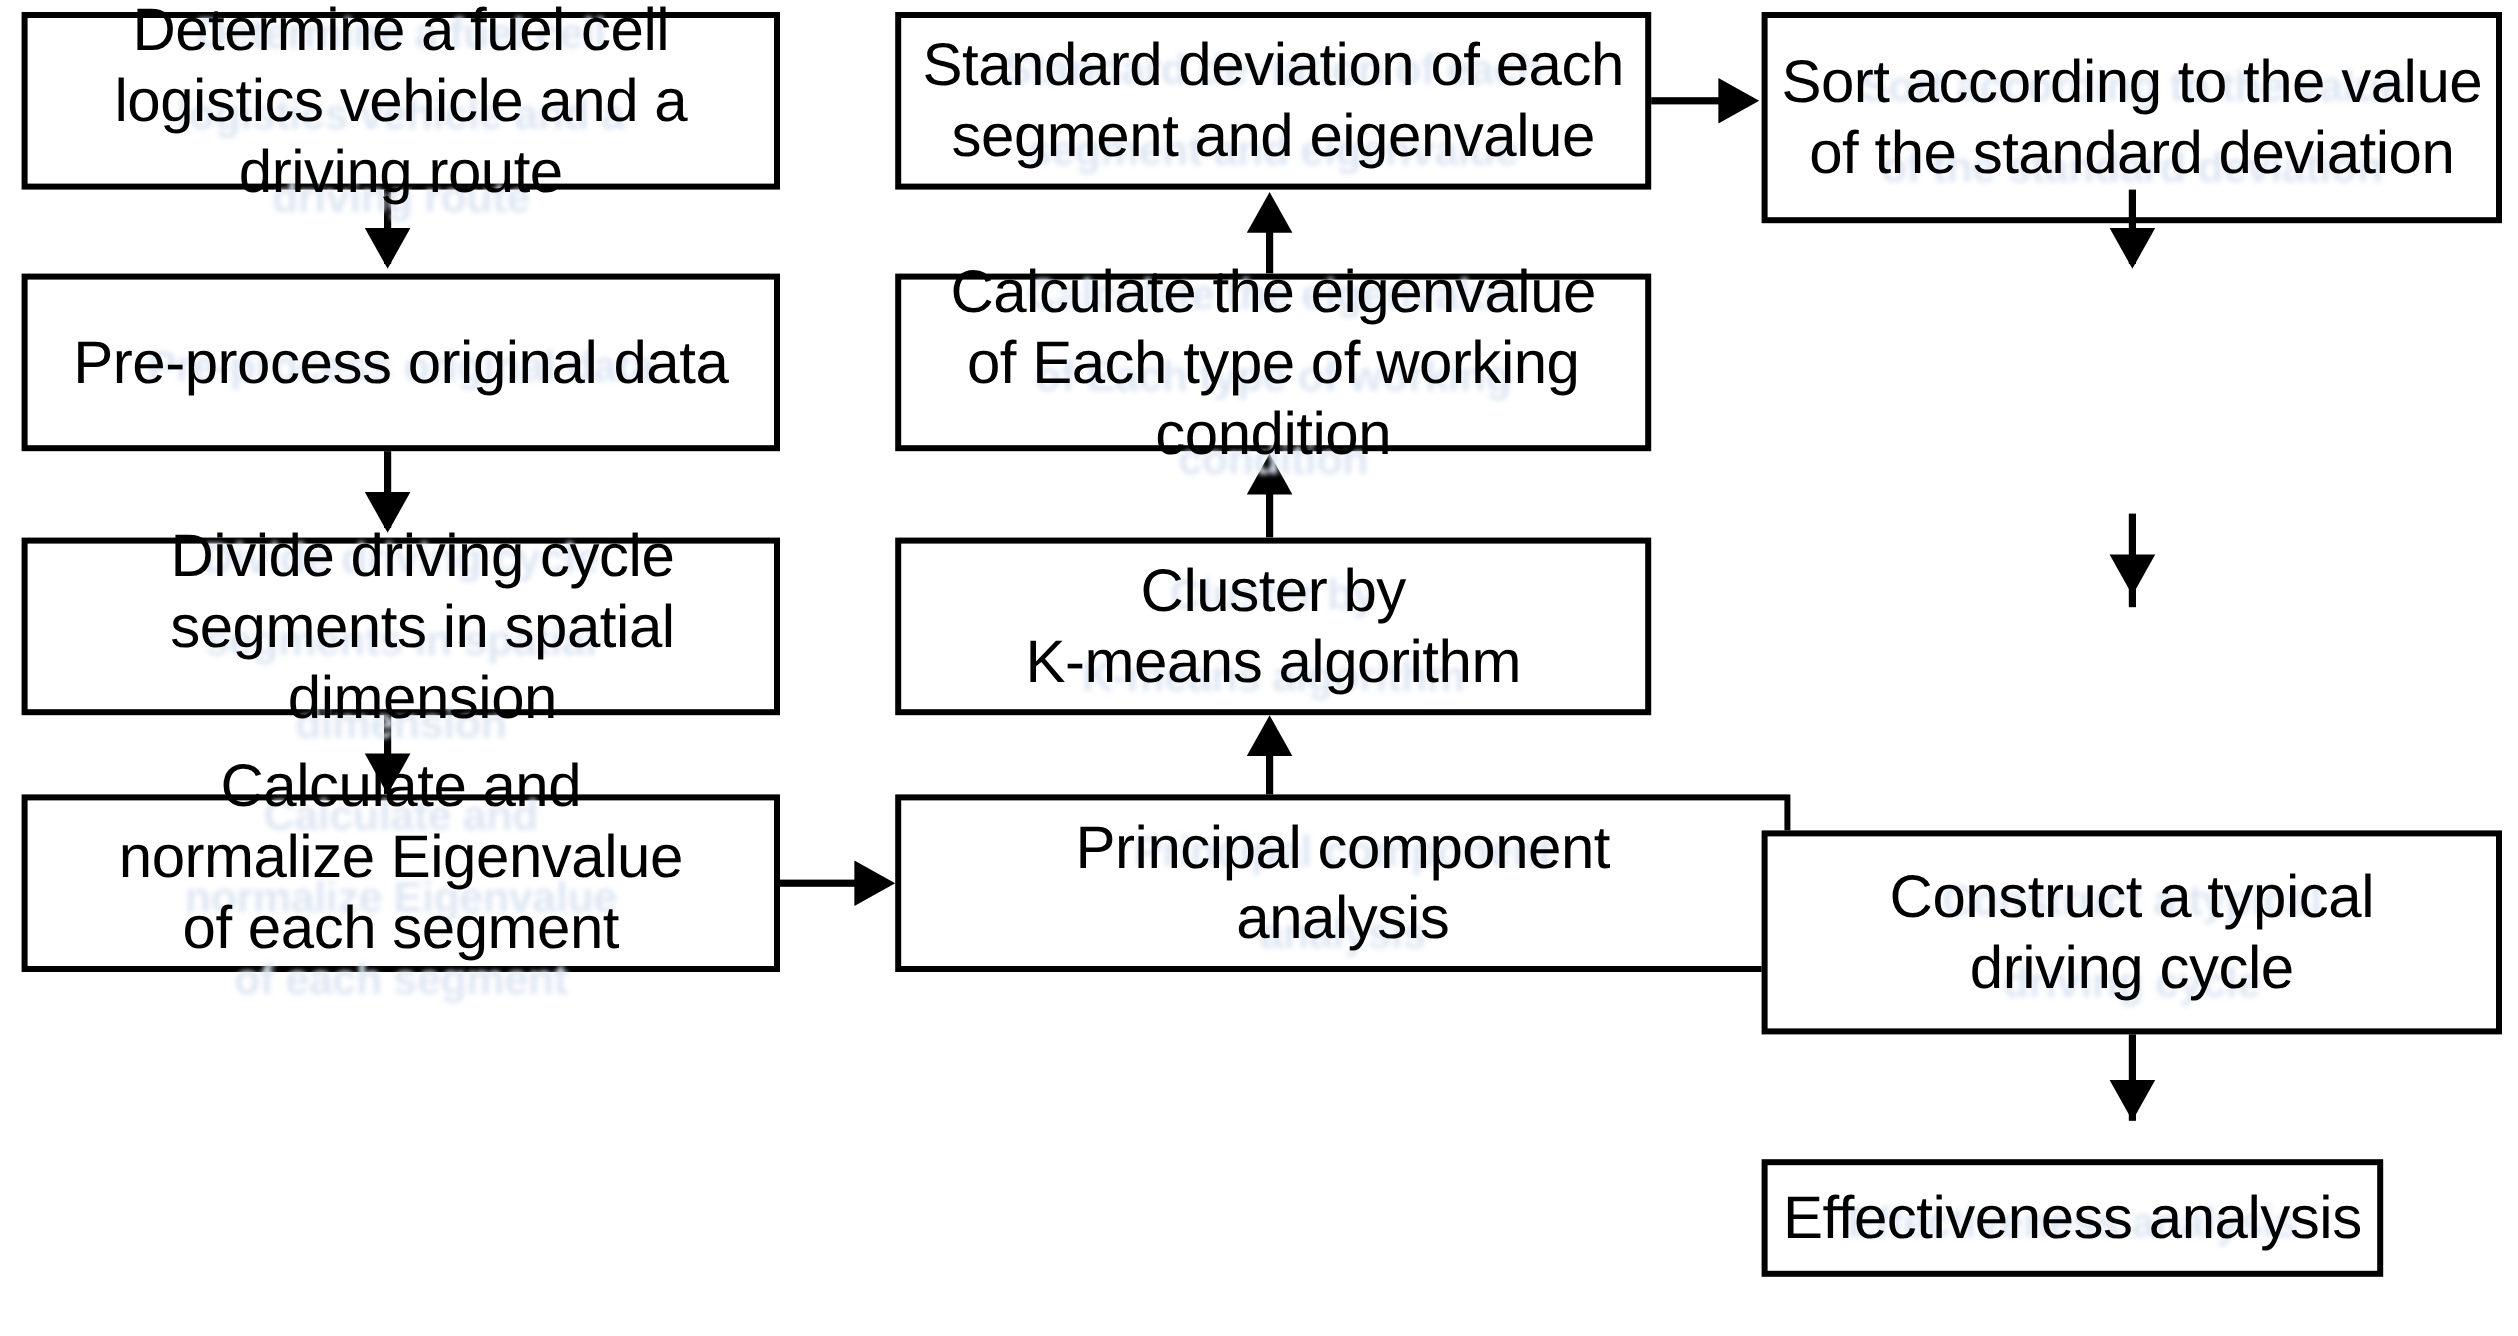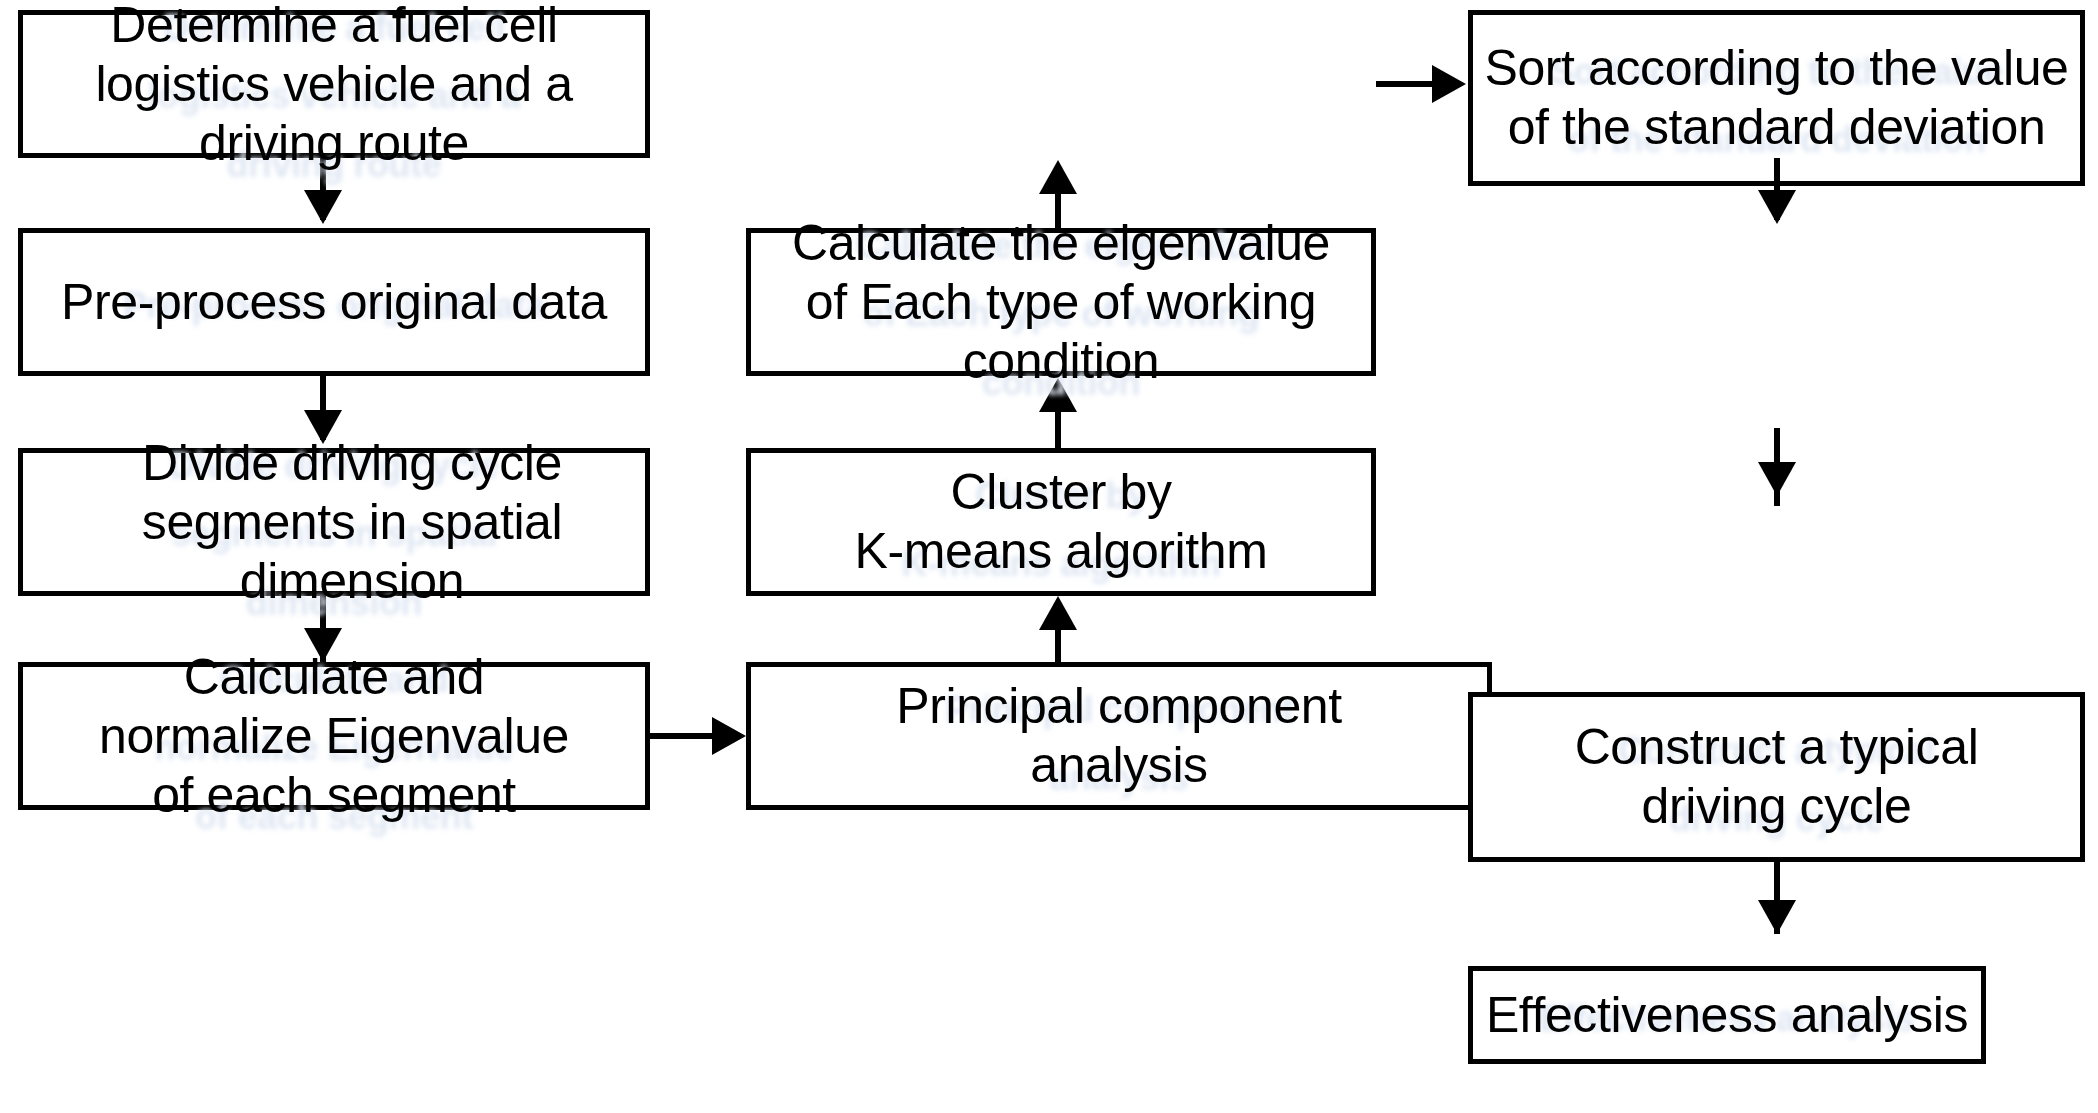--- a/index.html
+++ b/index.html
@@ -118,32 +118,38 @@
 segments in spatial
 dimension</span>
     <span class="label">Divide driving cycle
 segments in spatial
 dimension</span>
   </div>
 
   <div class="edge-v" style="left:320px; top:596px; height:66px;"></div>
   <div class="arrow-down" style="left:304px; top:628px;"></div>
 
-  <div class="node" style="left:18px; top:662px; width:632px; height:148px;">
+  <div class="node" style="left:18px; top:662px; width:632px; height:148px;align-items:flex-end;">
     <span class="ghost">Calculate and
 normalize Eigenvalue
 of each segment</span>
     <span class="label">Calculate and
 normalize Eigenvalue
 of each segment</span>
   </div>
 
   <div class="edge-h" style="left:650px; top:733px; width:66px;"></div>
   <div class="arrow-right" style="left:712px; top:717px;"></div>
 
+  <div class="node" style="left:746px; top:10px; width:630px; height:148px;">
+    <span class="ghost">Standard deviation of each
+segment and eigenvalue</span>
+    <span class="label">Standard deviation of each
+segment and eigenvalue</span>
+  </div>
 
   <div class="edge-v" style="left:1055px; top:166px; height:62px;"></div>
   <div class="arrow-up" style="left:1039px; top:160px;"></div>
 
   <div class="node" style="left:746px; top:228px; width:630px; height:148px;">
     <span class="ghost">Calculate the eigenvalue
 of Each type of working
 condition</span>
     <span class="label">Calculate the eigenvalue
 of Each type of working

